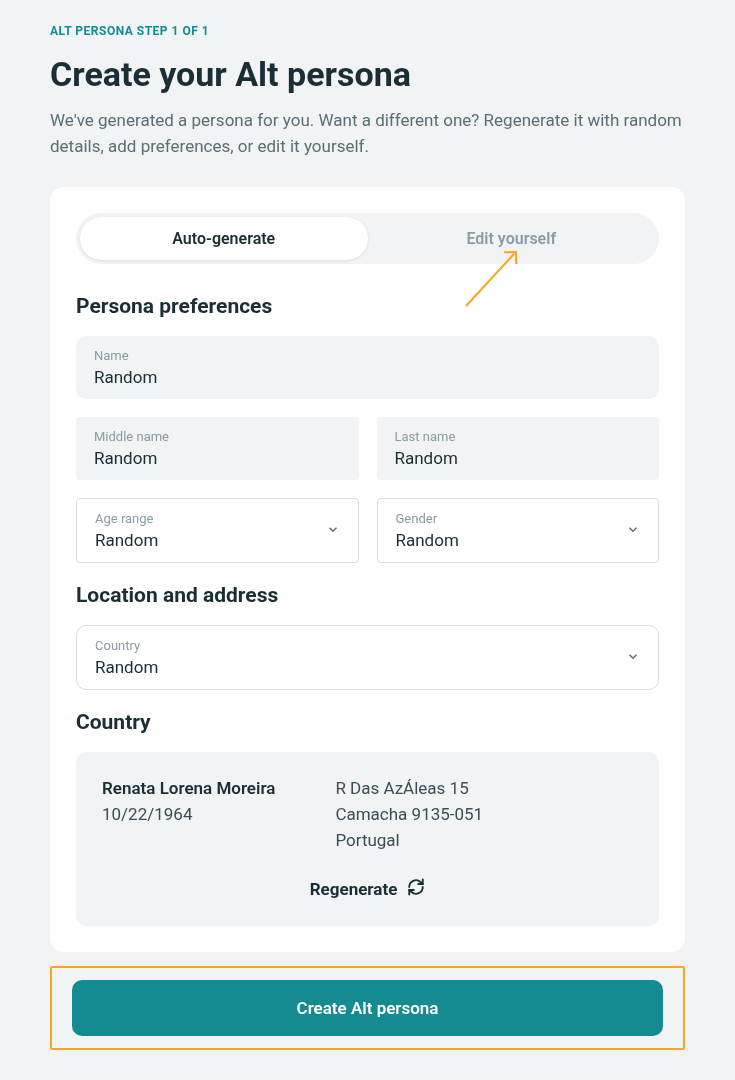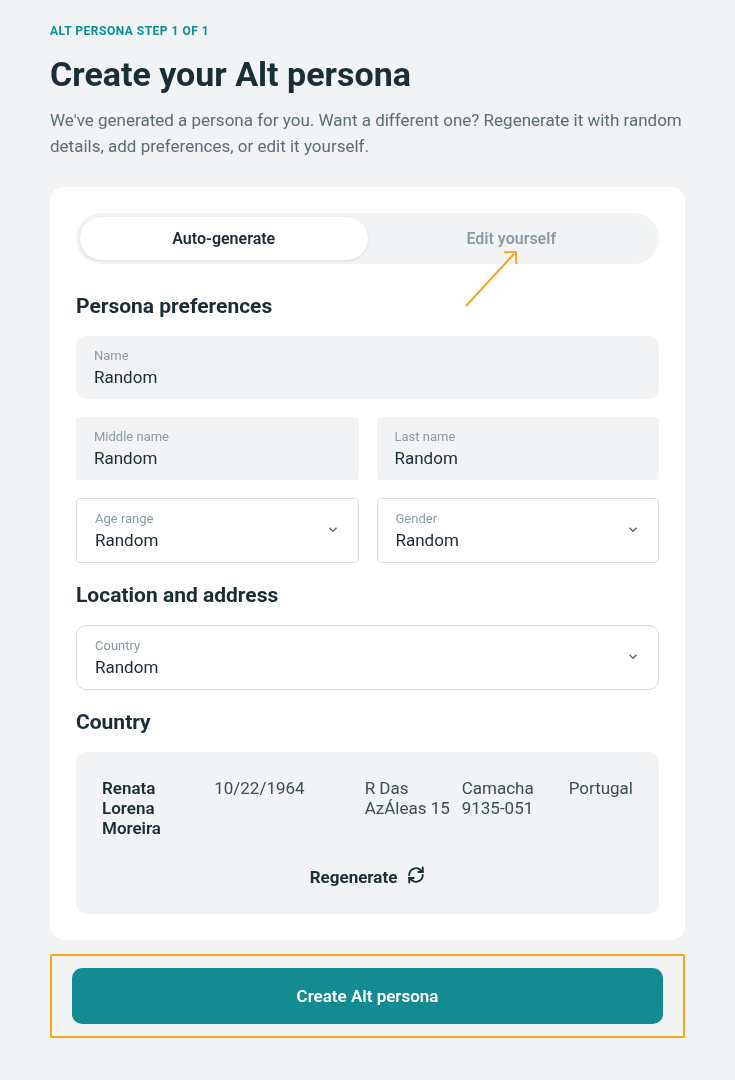--- a/index.html
+++ b/index.html
@@ -141,20 +141,21 @@
     }
     
     .preview-content {
       display: flex;
       gap: 60px;
       margin-bottom: 28px;
     }
     
     .preview-left, .preview-right {
       display: flex;
+      flex-direction: column;
       gap: 6px;
     }
     
     .preview-text {
       color: #3a4e55;
       font-size: 17px;
     }
     
     .preview-text.bold {
       font-weight: 600;

